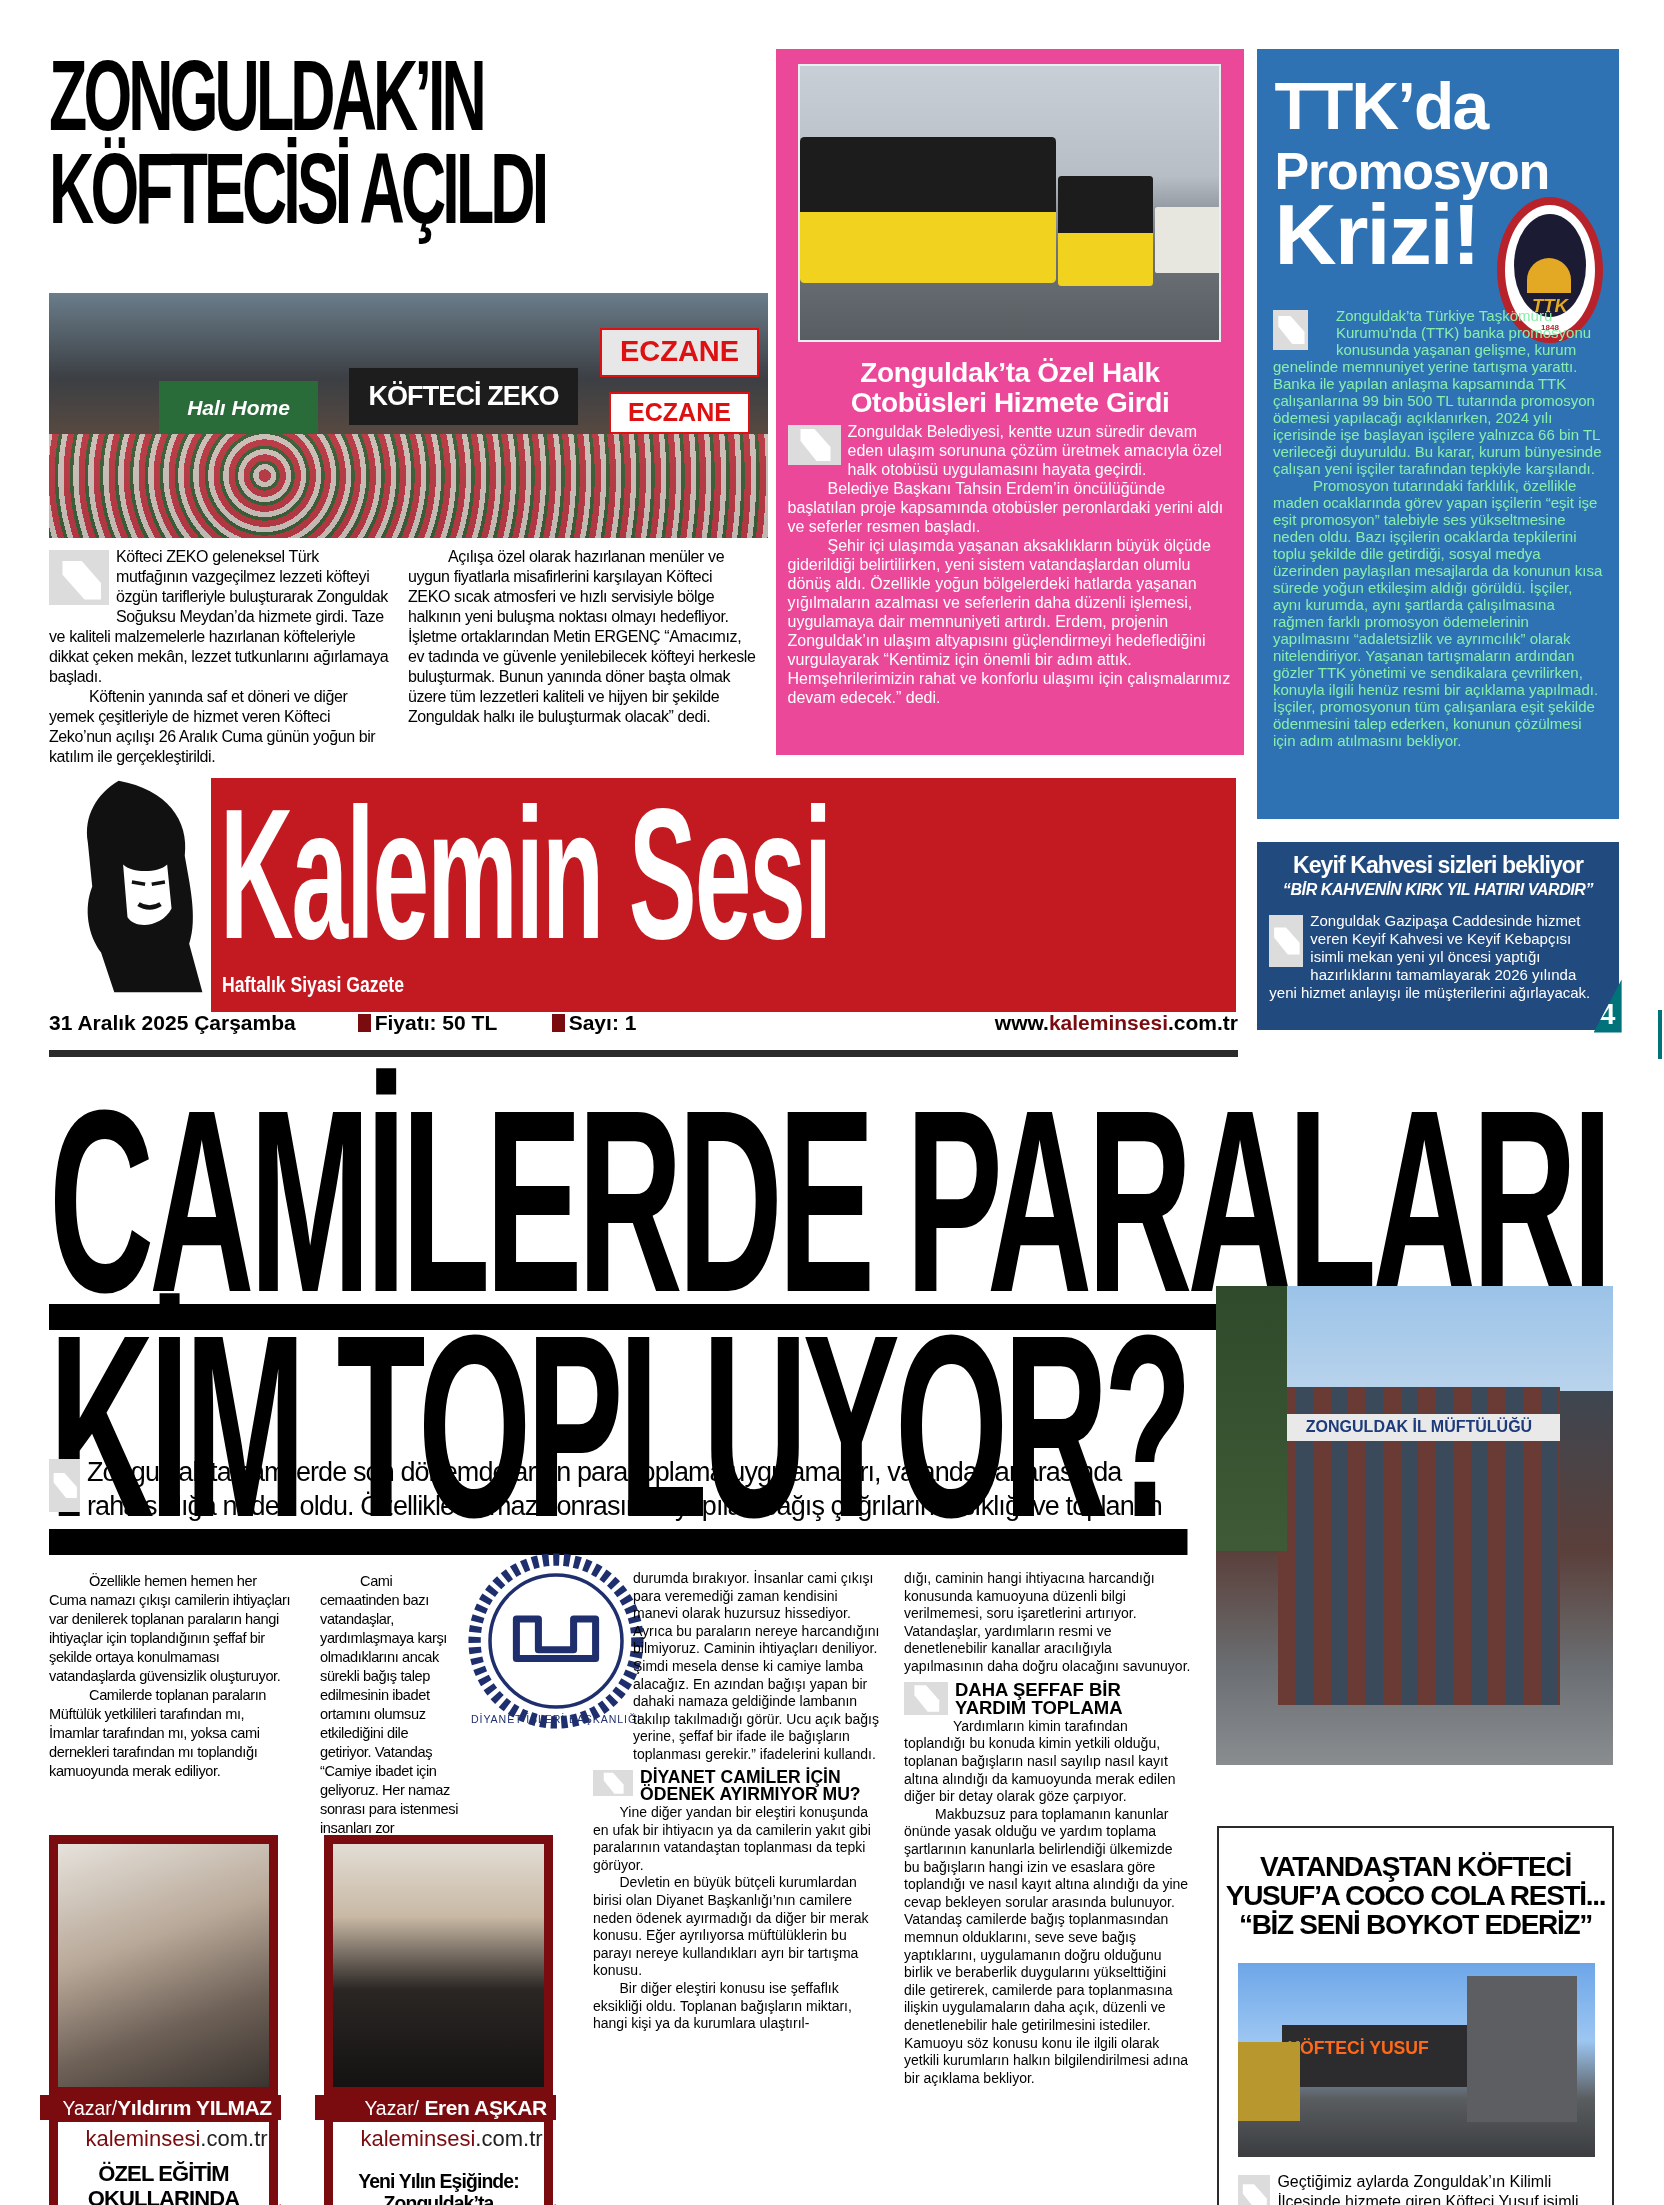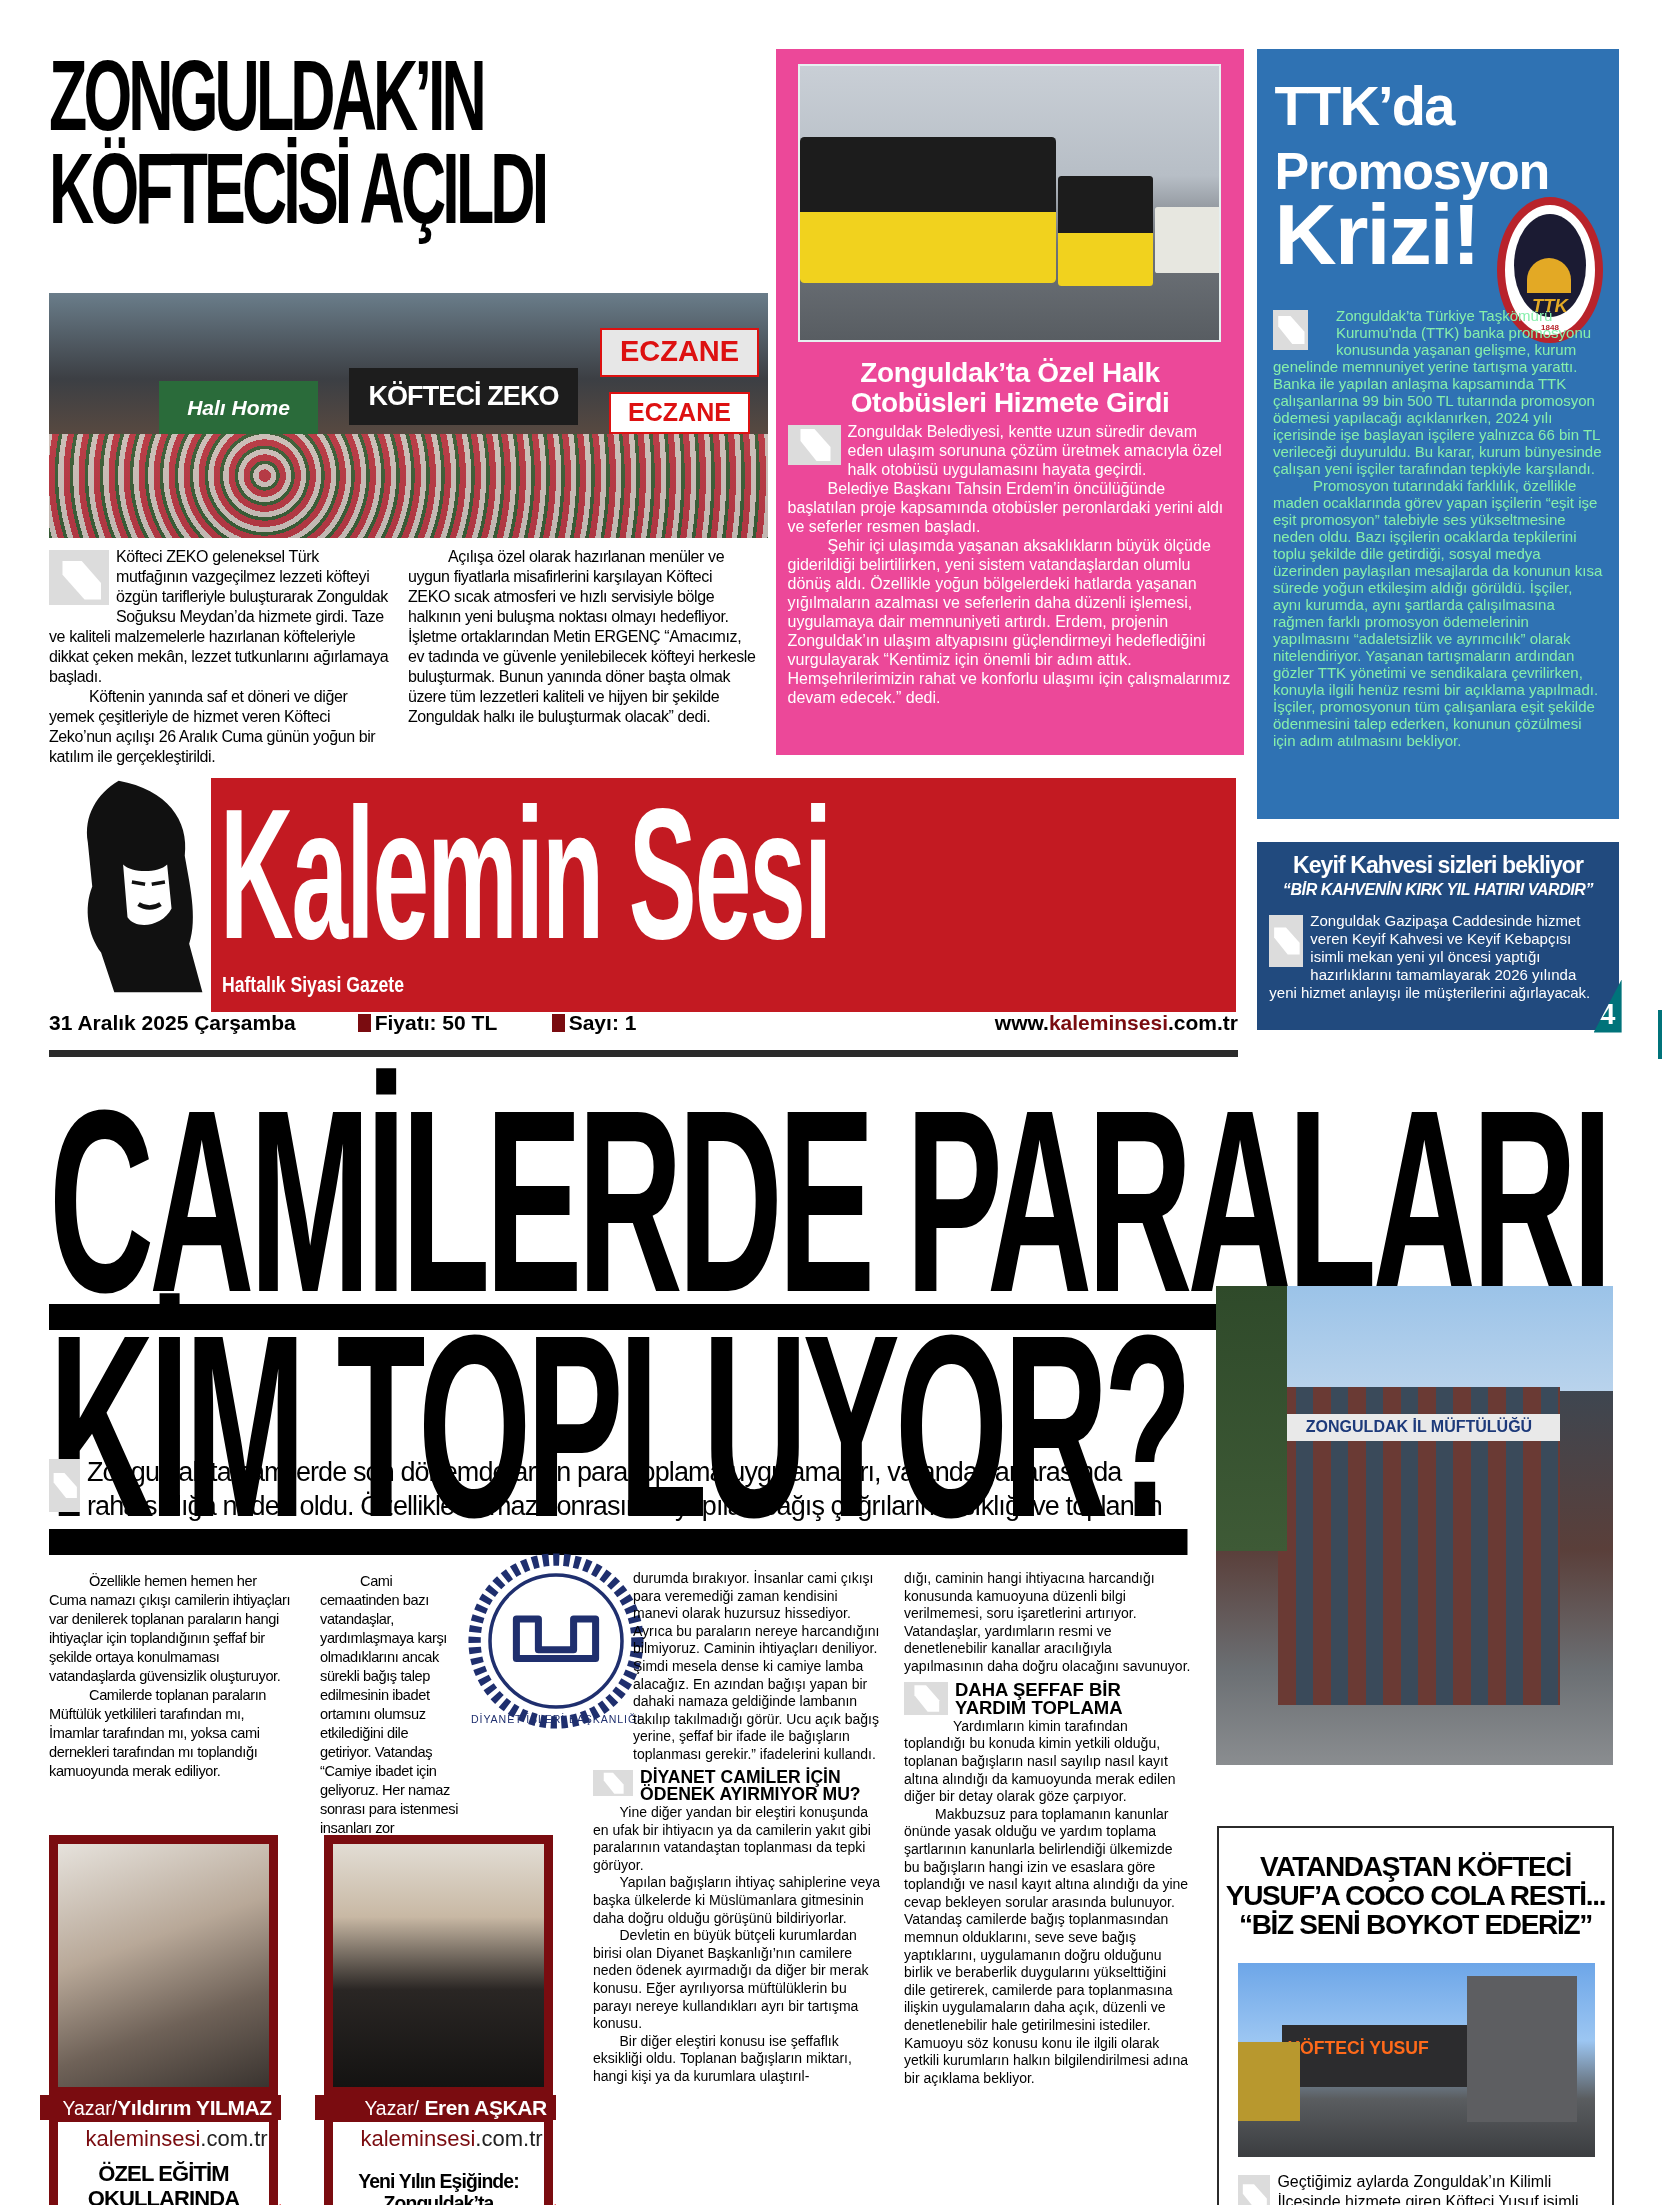--- a/index.html
+++ b/index.html
@@ -110,21 +110,21 @@
           <polygon points="15,10 50,10 90,55 90,90 55,90 15,40" fill="#fff"></polygon>
         </svg>
     </div>
     <p>Zonguldak Belediyesi, kentte uzun süredir devam eden ulaşım sorununa çözüm üretmek amacıyla özel halk otobüsü uygulamasını hayata geçirdi.</p>
     <p style="text-indent:40px;">Belediye Başkanı Tahsin Erdem’in öncülüğünde başlatılan proje kapsamında otobüsler peronlardaki yerini aldı ve seferler resmen başladı.</p>
     <p style="text-indent:40px;">Şehir içi ulaşımda yaşanan aksaklıkların büyük ölçüde giderildiği belirtilirken, yeni sistem vatandaşlardan olumlu dönüş aldı. Özellikle yoğun bölgelerdeki hatlarda yaşanan yığılmaların azalması ve seferlerin daha düzenli işlemesi, uygulamaya dair memnuniyeti artırdı. Erdem, projenin Zonguldak’ın ulaşım altyapısını güçlendirmeyi hedeflediğini vurgulayarak “Kentimiz için önemli bir adım attık. Hemşehrilerimizin rahat ve konforlu ulaşımı için çalışmalarımız devam edecek.” dedi.</p>
   </div>
 </div>
 
 <div id="ttk-panel" class="abs">
-  <div class="big" style="top:13.2px; font-size:56px; line-height:88px; letter-spacing:-1.8px;">TTK’da</div>
+  <div class="big" style="top:13.2px; font-size:66px; line-height:88px; letter-spacing:-1.8px;">TTK’da</div>
   <div class="big" style="top:95px; font-size:52px; line-height:55px; letter-spacing:-1.3px;">Promosyon</div>
   <div class="big" style="top:141px; font-size:86px; line-height:88px; letter-spacing:-1.8px;">Krizi!</div>
   <div style="position:absolute; left:240px; top:148px; width:106px; height:146px; border-radius:50%; background:#fff; border:8px solid #b8232b; overflow:hidden;">
     <div style="position:absolute; left:8.8px; top:8.8px; right:8.8px; bottom:17.6px; border-radius:50%; background:#1b1b33;"></div>
     <div style="position:absolute; left:22px; top:53px; width:44px; height:35px; border-radius:22px 22px 0 0; background:#e3a925;"></div>
     <div style="position:absolute; left:0; right:0; top:90px; text-align:center; color:#e3a925; font-weight:900; font-size:18.5px; font-style:italic;">TTK</div>
     <div style="position:absolute; left:0; right:0; bottom:2.6px; text-align:center; color:#b8232b; font-weight:bold; font-size:8px;">1848</div>
   </div>
   <div class="body">
     <div class="arrow-box" style="width:35px; height:40px; margin-right:28px;">
@@ -217,21 +217,20 @@
   <p style="padding-left:40px;">durumda bırakıyor. İnsanlar cami çıkışı para veremediği zaman kendisini manevi olarak huzursuz hissediyor. Ayrıca bu paraların nereye harcandığını bilmiyoruz. Caminin ihtiyaçları deniliyor. Şimdi mesela dense ki camiye lamba alacağız. En azından bağışı yapan bir dahaki namaza geldiğinde lambanın takılıp takılmadığı görür. Ucu açık bağış yerine, şeffaf bir ifade ile bağışların toplanması gerekir.” ifadelerini kullandı.</p>
   <div style="margin-top:3.5px; overflow:hidden;">
     <div class="arrow-box" style="width:40px; height:26.5px;">
       <svg viewBox="0 0 100 100">
           <polygon points="15,10 50,10 90,55 90,90 55,90 15,40" fill="#fff"></polygon>
         </svg>
     </div>
     <div style="font-weight:900; font-size:17.6px; line-height:17.6px; padding-top:1.8px;">DİYANET CAMİLER İÇİN ÖDENEK AYIRMIYOR MU?</div>
   </div>
   <p style="text-indent:26.5px;">Yine diğer yandan bir eleştiri konuşunda en ufak bir ihtiyacın ya da camilerin yakıt gibi paralarının vatandaştan toplanması da tepki görüyor.</p>
-  <p style="text-indent:26.5px;">Yapılan bağışların ihtiyaç sahiplerine veya başka ülkelerde ki Müslümanlara gitmesinin daha doğru olduğu görüşünü bildiriyorlar.</p>
   <p style="text-indent:26.5px;">Devletin en büyük bütçeli kurumlardan birisi olan Diyanet Başkanlığı’nın camilere neden ödenek ayırmadığı da diğer bir merak konusu. Eğer ayrılıyorsa müftülüklerin bu parayı nereye kullandıkları ayrı bir tartışma konusu.</p>
   <p style="text-indent:26.5px;">Bir diğer eleştiri konusu ise şeffaflık eksikliği oldu. Toplanan bağışların miktarı, hangi kişi ya da kurumlara ulaştırıl-</p>
 </div>
 
 <div class="abs" style="left:904px; top:1570px; width:287px; font-size:14px; line-height:17.6px;">
   <p>dığı, caminin hangi ihtiyacına harcandığı konusunda kamuoyuna düzenli bilgi verilmemesi, soru işaretlerini artırıyor. Vatandaşlar, yardımların resmi ve denetlenebilir kanallar aracılığıyla yapılmasının daha doğru olacağını savunuyor.</p>
   <div style="margin-top:3.5px; overflow:hidden;">
     <div class="arrow-box" style="width:44px; height:33px;">
       <svg viewBox="0 0 100 100">
           <polygon points="15,10 50,10 90,55 90,90 55,90 15,40" fill="#fff"></polygon>

